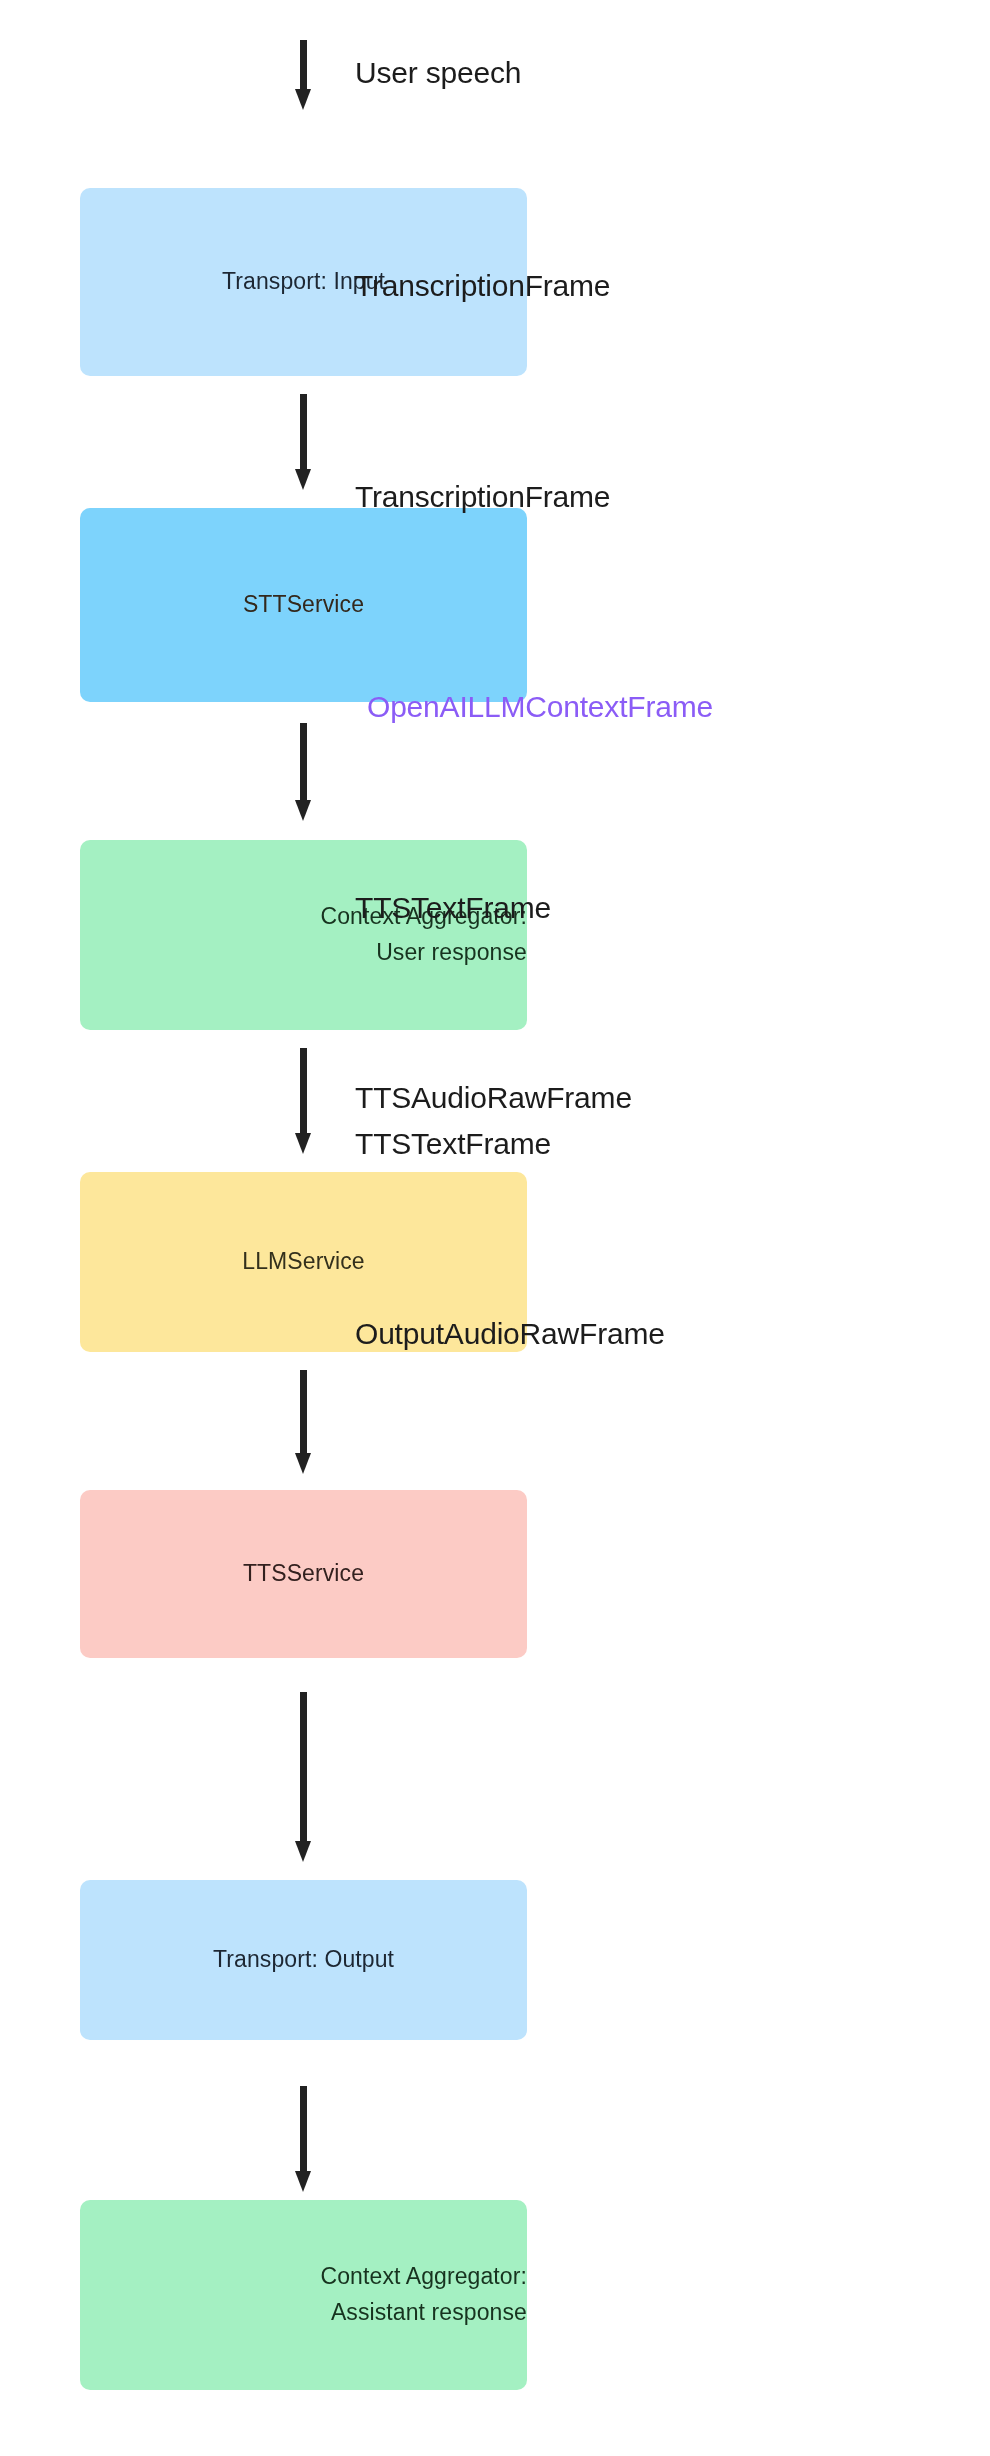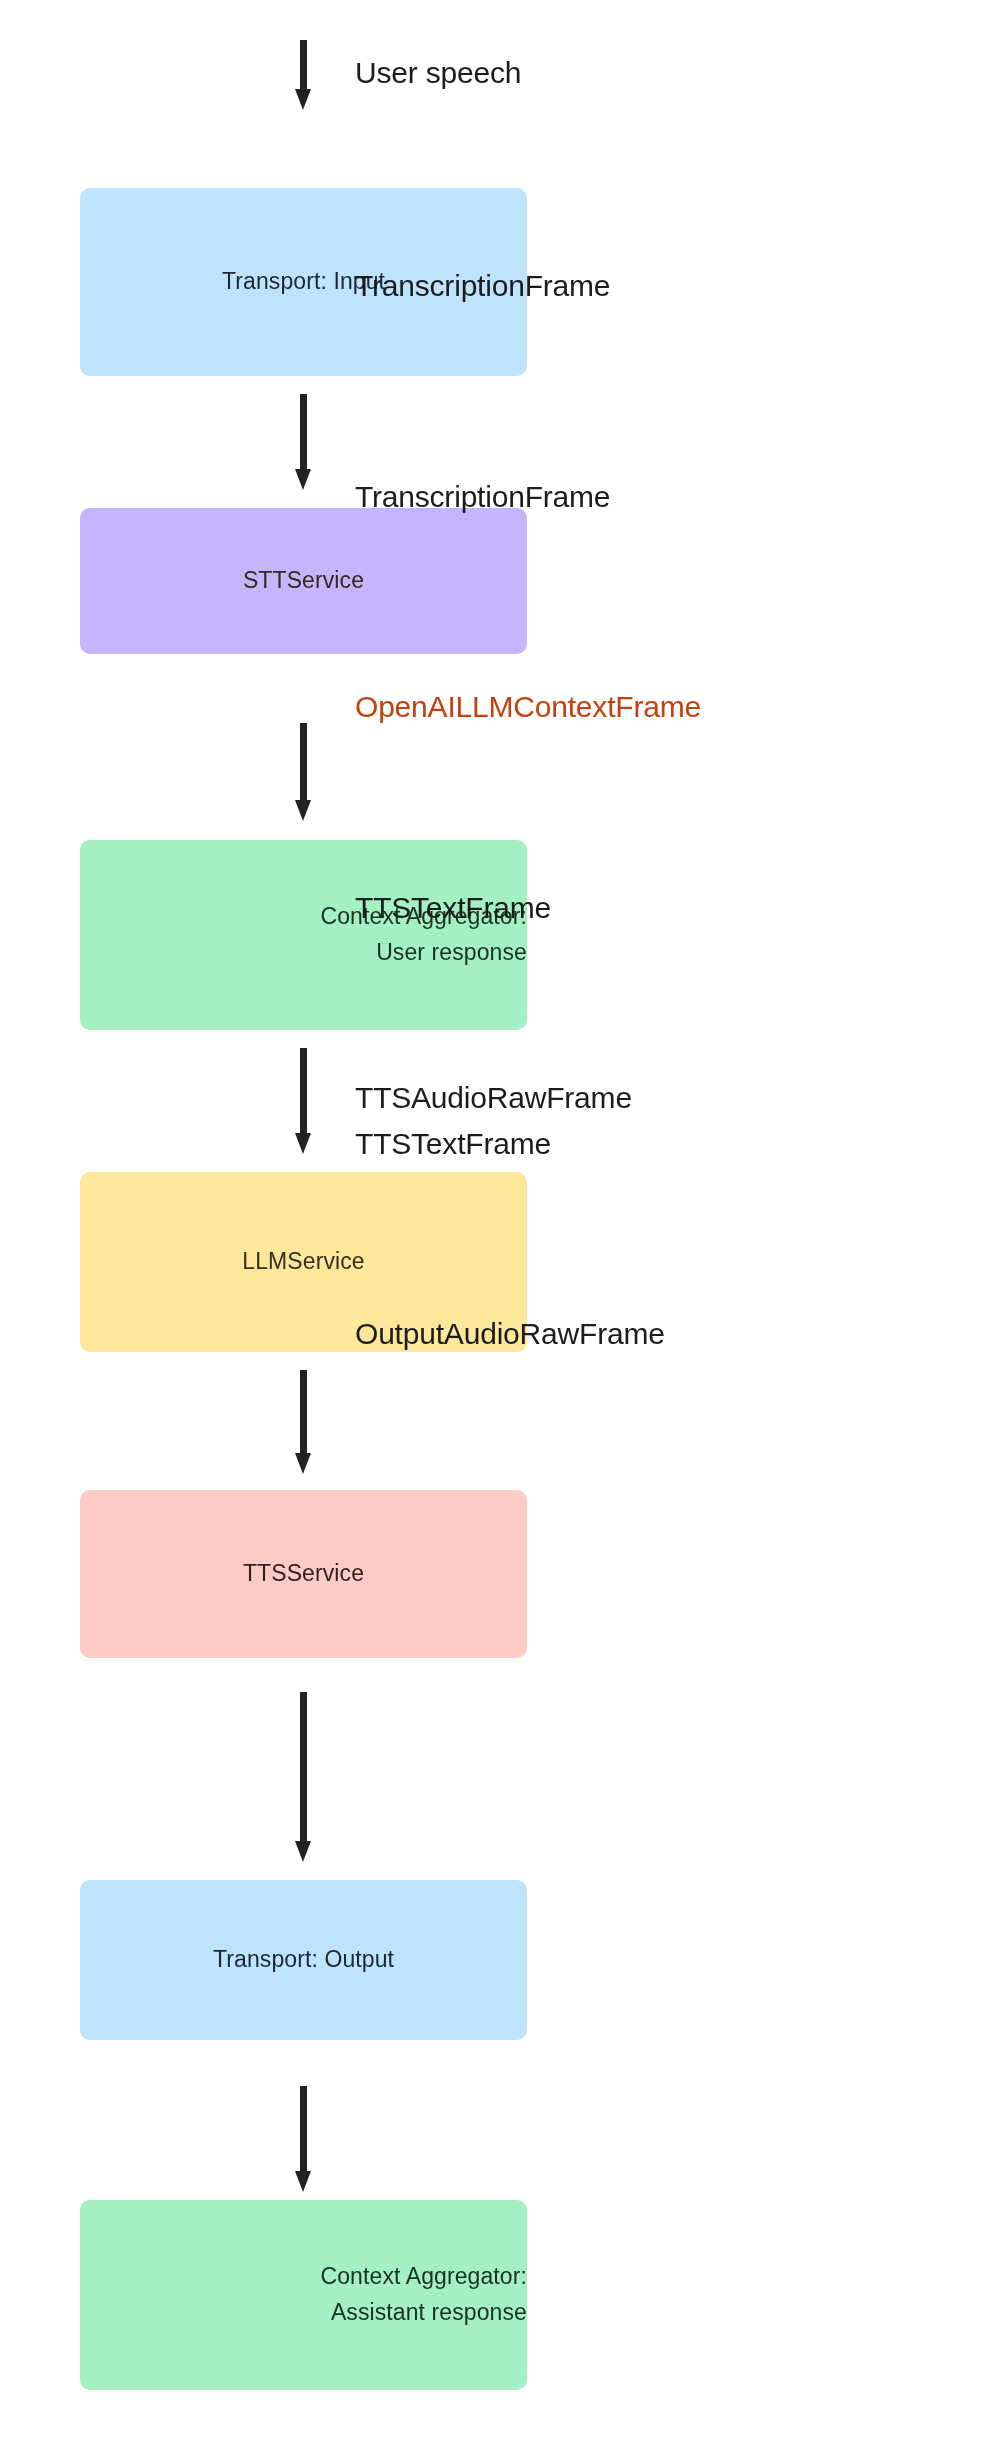--- a/index.html
+++ b/index.html
@@ -103,42 +103,42 @@
   <div class="arrow" style="top:258px; height:0;">
   </div>
   <div class="arrow" style="top:394px; height:96px;">
     <div class="shaft" style="height: 75px; background: rgb(34, 34, 34);"></div>
     <div class="head" style="top: 75px; border-top-color: rgb(34, 34, 34);"></div>
   </div>
   <div class="edge-label" style="left: 355px; top: 263px; color: rgb(28, 28, 28);">
     <span class="lbl-line">TranscriptionFrame</span>
   </div>
 
-  <div class="node orange" style="top: 508px; height: 146px; background: #c4b5fd; color: rgb(51, 40, 28);">
+  <div class="node orange" style="top: 508px; height: 194px; background: #7dd3fc; color: rgb(51, 40, 28);">
     <span class="node-line">STTService</span>
   </div>
 
   <div class="arrow" style="top:723px; height:98px;">
     <div class="shaft" style="height: 77px; background: rgb(34, 34, 34);"></div>
     <div class="head" style="top: 77px; border-top-color: rgb(34, 34, 34);"></div>
   </div>
   <div class="edge-label" style="left: 355px; top: 474px; color: rgb(28, 28, 28);">
     <span class="lbl-line">TranscriptionFrame</span>
   </div>
 
   <div class="node green" style="top: 840px; height: 190px; background: rgb(164, 240, 194); color: rgb(23, 51, 31);">
     <span class="node-line">Context Aggregator:</span>
     <span class="node-line">User response</span>
   </div>
 
   <div class="arrow" style="top:1048px; height:106px;">
     <div class="shaft" style="height: 85px; background: rgb(34, 34, 34);"></div>
     <div class="head" style="top: 85px; border-top-color: rgb(34, 34, 34);"></div>
   </div>
-  <div class="edge-label" style="left: 355px; top: 684px; color: #c2410c;">
+  <div class="edge-label" style="left: 367px; top: 684px; color: #8b5cf6;">
     <span class="lbl-line">OpenAILLMContextFrame</span>
   </div>
 
   <div class="node yellow" style="top: 1172px; height: 180px; background: rgb(253, 231, 155); color: rgb(51, 48, 28);">
     <span class="node-line">LLMService</span>
   </div>
 
   <div class="arrow" style="top:1370px; height:104px;">
     <div class="shaft" style="height: 83px; background: rgb(34, 34, 34);"></div>
     <div class="head" style="top: 83px; border-top-color: rgb(34, 34, 34);"></div>

